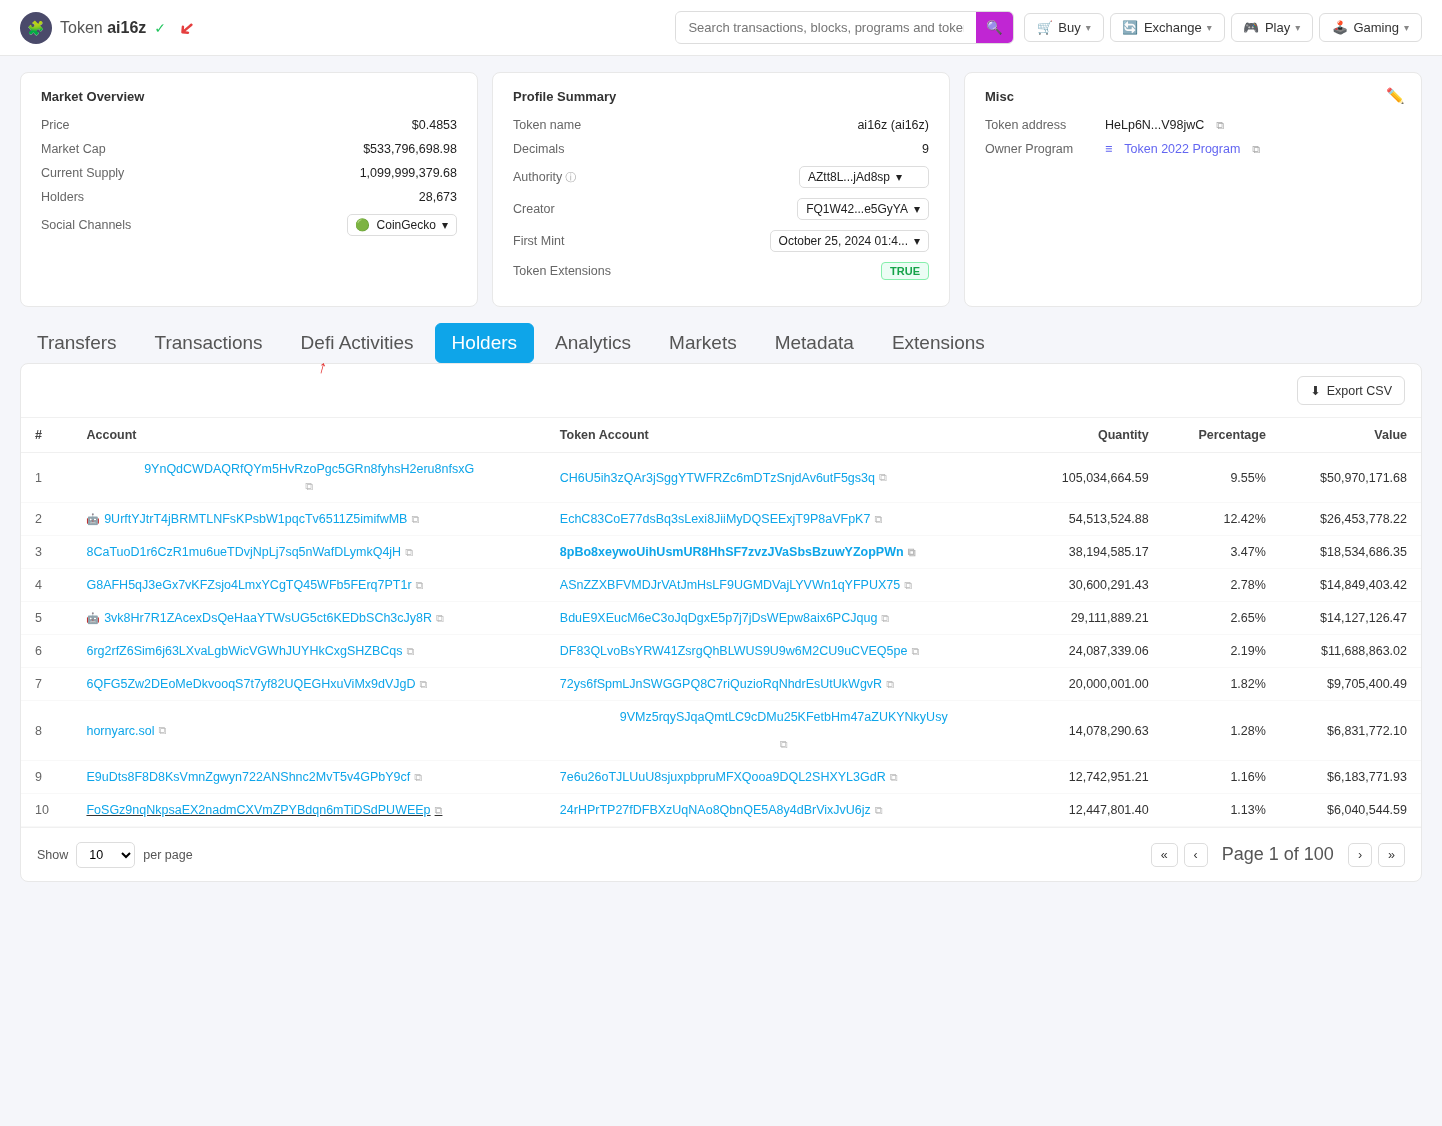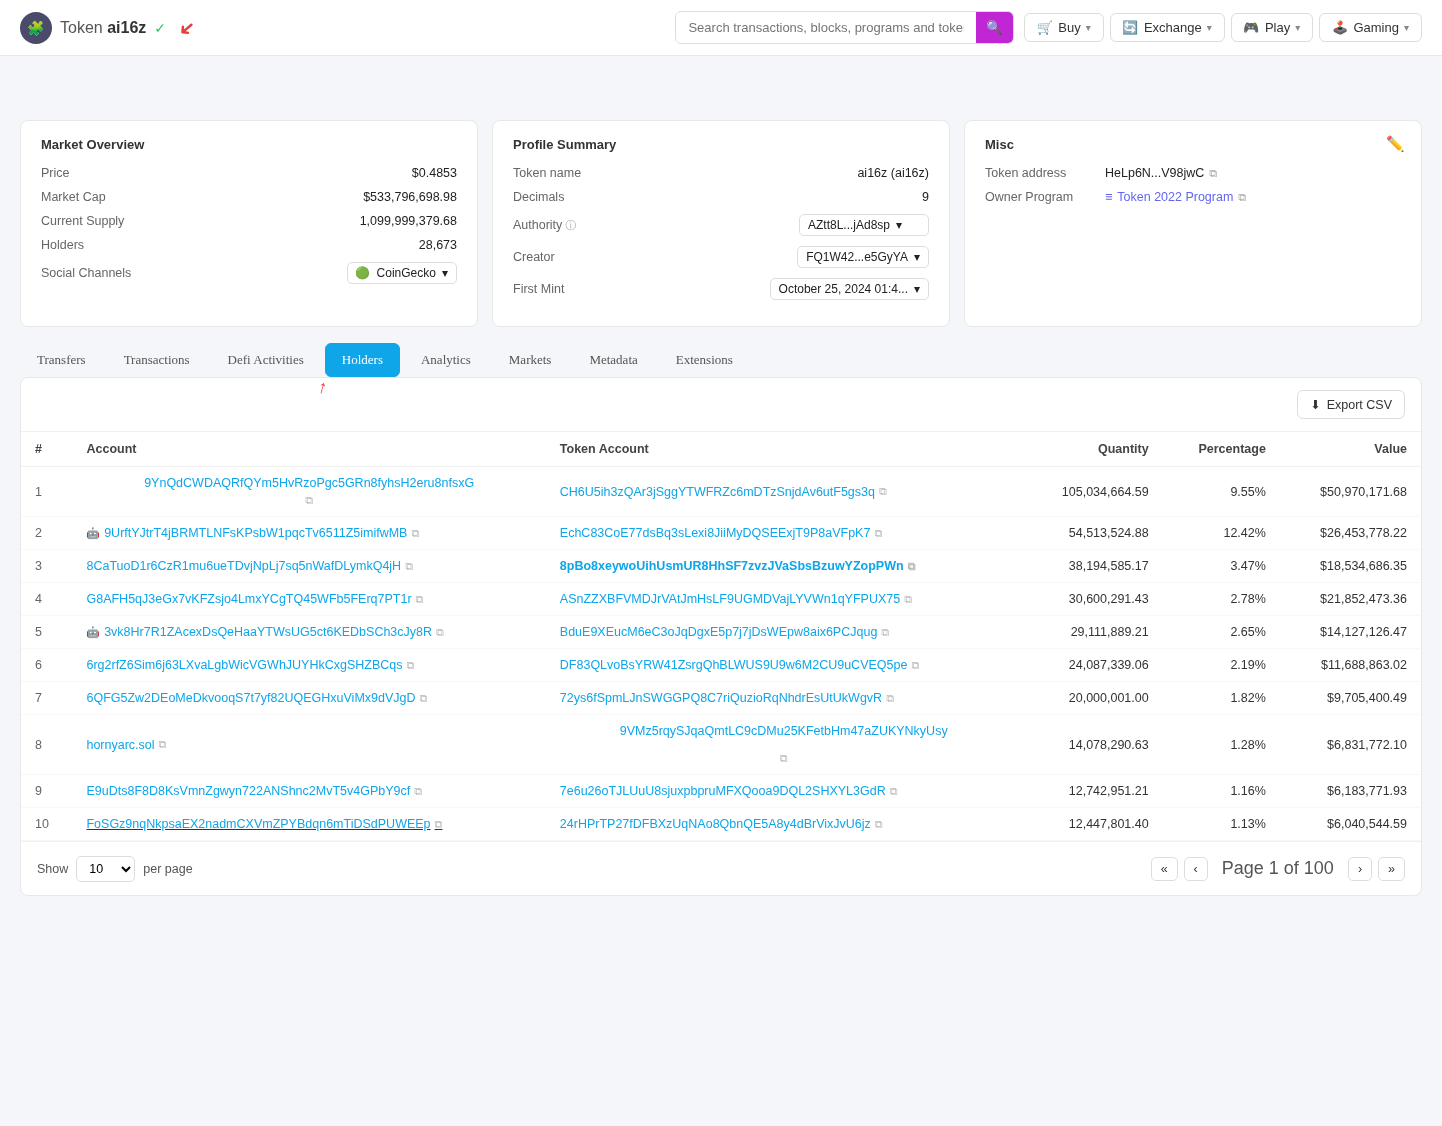--- a/index.html
+++ b/index.html
@@ -18,41 +18,41 @@
     .search-btn { background: #c026d3; border: none; padding: 8px 10px; cursor: pointer; color: #fff; }
     .nav-buttons { display: flex; gap: 6px; }
     .nav-btn { display: flex; align-items: center; gap: 5px; padding: 6px 12px; border: 1px solid #ddd; border-radius: 6px; background: #fff; cursor: pointer; font-size: 13px; color: #333; }
     .nav-btn .chevron { font-size: 10px; color: #888; }
 
     
     .main { padding: 16px 20px; }
 
     
     .cards-row { display: grid; grid-template-columns: 1fr 1fr 1fr; gap: 14px; margin-bottom: 16px; }
-    .card { background: #fff; border: 1px solid #e8e8e8; border-radius: 8px; padding: 16px 20px; margin-top: 48px; }
+    .card { background: #fff; border: 1px solid #e8e8e8; border-radius: 8px; padding: 16px 20px; }
     .card-title { font-size: 13px; font-weight: 600; color: #333; margin-bottom: 14px; }
     .card-row { display: flex; justify-content: space-between; align-items: center; margin-bottom: 10px; font-size: 12.5px; }
     .card-label { color: #666; }
     .card-value { color: #222; font-weight: 500; }
     .social-select { display: flex; align-items: center; gap: 6px; border: 1px solid #ddd; border-radius: 5px; padding: 3px 8px; font-size: 12px; cursor: pointer; }
     .authority-select { display: flex; align-items: center; gap: 6px; border: 1px solid #ddd; border-radius: 5px; padding: 3px 8px; font-size: 12px; cursor: pointer; min-width: 130px; }
     .info-icon { color: #aaa; font-size: 11px; cursor: pointer; }
     .true-badge { background: #ecfdf5; color: #16a34a; border: 1px solid #86efac; border-radius: 4px; padding: 2px 8px; font-size: 11px; font-weight: 600; }
     .misc-card { position: relative; }
     .edit-icon { position: absolute; top: 14px; right: 16px; color: #3b82f6; cursor: pointer; font-size: 15px; }
     .misc-row { display: flex; align-items: center; margin-bottom: 10px; font-size: 12.5px; }
     .misc-label { color: #666; width: 120px; flex-shrink: 0; }
-    .misc-value { color: #222; display: flex; align-items: center; gap: 5px; }
+    .misc-value { color: #222; display: flex; align-items: center; gap: 12px; }
     .copy-icon { color: #aaa; cursor: pointer; font-size: 11px; }
     .token-program-link { color: #6366f1; display: flex; align-items: center; gap: 4px; text-decoration: none; }
     .token-icon { color: #6366f1; }
 
     
     .tabs { display: flex; gap: 4px; margin-bottom: 0; border-bottom: none; padding: 0; }
-    .tab { padding: 8px 16px; border-radius: 6px 6px 0 0; font-size: 13px; cursor: pointer; color: #555; border: 1px solid transparent; background: transparent; font-family: Liberation Serif, serif; }
+    .tab { padding: 8px 16px; border-radius: 6px 6px 0 0; font-size: 19px; cursor: pointer; color: #555; border: 1px solid transparent; background: transparent; }
     .tab.active { background: #0ea5e9; color: #fff; border-color: #0ea5e9; border-radius: 6px; }
 
     
     .table-section { background: #fff; border: 1px solid #e8e8e8; border-radius: 8px; padding: 0; overflow: hidden; }
     .table-toolbar { display: flex; justify-content: flex-end; padding: 12px 16px; border-bottom: 1px solid #f0f0f0; }
     .export-btn { display: flex; align-items: center; gap: 6px; padding: 6px 12px; border: 1px solid #ddd; border-radius: 6px; background: #fff; cursor: pointer; font-size: 12.5px; color: #333; }
 
     
     table { width: 100%; border-collapse: collapse; }
     thead th { padding: 10px 14px; text-align: left; font-size: 12.5px; font-weight: 600; color: #444; border-bottom: 1px solid #f0f0f0; background: #fff; }
@@ -159,20 +159,24 @@
           <span class="chevron">▾</span>
         </div>
       </div>
       <div class="card-row">
         <span class="card-label">First Mint</span>
         <div class="authority-select">
           <span>October 25, 2024 01:4...</span>
           <span class="chevron">▾</span>
         </div>
       </div>
+      <div class="card-row">
+        <span class="card-label">Token Extensions</span>
+        <span class="true-badge">TRUE</span>
+      </div>
     </div>
 
     <div class="card misc-card">
       <div class="card-title">Misc</div>
       <span class="edit-icon">✏️</span>
       <div class="misc-row">
         <span class="misc-label">Token address</span>
         <span class="misc-value">
           <span>HeLp6N...V98jwC</span>
           <span class="copy-icon">⧉</span>
@@ -292,21 +296,21 @@
       </span>
     </td>
     <td>
       <span style="display:flex;align-items:center;gap:4px;">
         <a class="account-link" href="#">ASnZZXBFVMDJrVAtJmHsLF9UGMDVajLYVWn1qYFPUX75</a>
         <span class="copy-btn">⧉</span>
       </span>
     </td>
     <td>30,600,291.43</td>
     <td>2.78%</td>
-    <td>$21,852,473.36</td>
+    <td>$14,849,403.42</td>
   </tr>
           <tr>
     <td class="row-num">5</td>
     <td>
       <span style="display:flex;align-items:center;gap:4px;">
         <span class="bot-icon">🤖</span>
         <a class="account-link" href="#">3vk8Hr7R1ZAcexDsQeHaaYTWsUG5ct6KEDbSCh3cJy8R</a>
         <span class="copy-btn">⧉</span>
       </span>
     </td>

